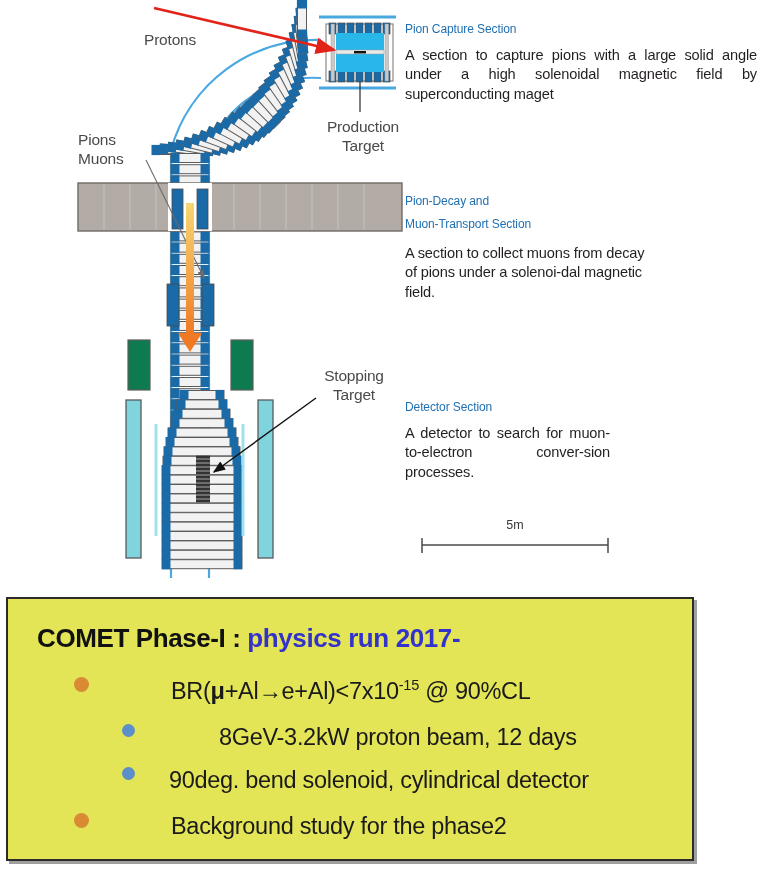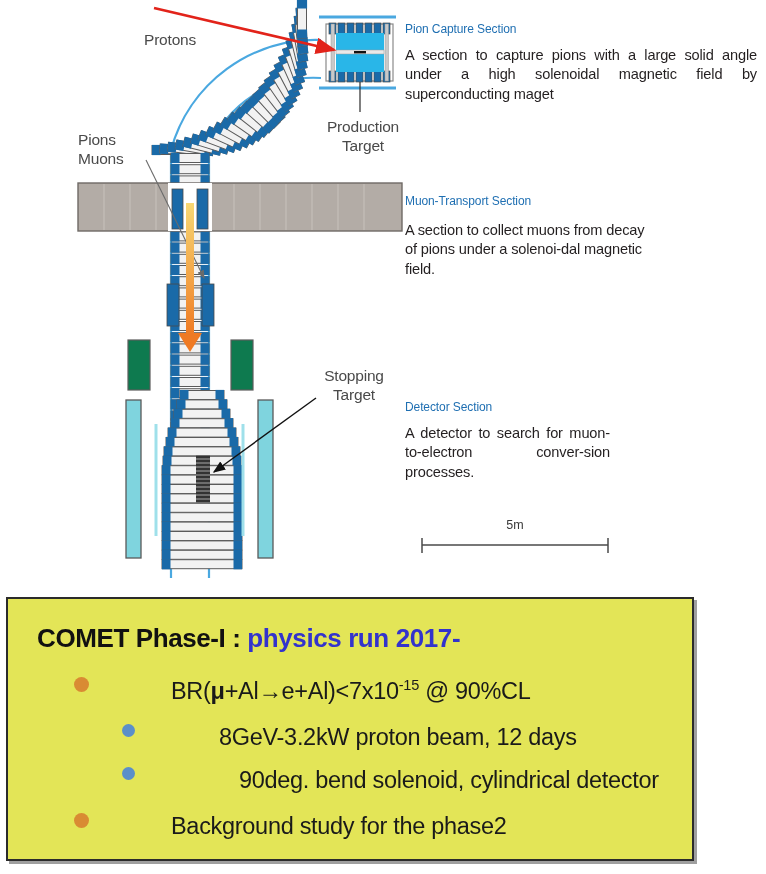--- a/index.html
+++ b/index.html
@@ -72,21 +72,21 @@
   .yb-text{
     font-size:23.5px;color:#1a1a1a;white-space:nowrap;letter-spacing:-0.3px;
   }
   .yb-text sup{font-size:0.62em;vertical-align:super;}
   .yb-text .mu{font-weight:bold;}
   #yb-r1{left:66px;top:78px;}
   #yb-r1 .yb-text{margin-left:82px;}
   #yb-r2{left:114px;top:125px;}
   #yb-r2 .yb-text{margin-left:84px;}
   #yb-r3{left:114px;top:168px;}
-  #yb-r3 .yb-text{margin-left:104px;}
+  #yb-r3 .yb-text{margin-left:34px;}
   #yb-r4{left:66px;top:214px;}
   #yb-r4 .yb-text{margin-left:82px;}
 
   
   .dlabel{
     position:absolute;color:#4a4a4a;font-size:15.5px;line-height:19px;
     letter-spacing:-0.2px;
   }
   #lbl-protons{left:128px;top:30px;}
   #lbl-pions{left:62px;top:130px;}
@@ -599,20 +599,21 @@
     </div>
   </div>
 
   <div class="sec" id="sec-capture">
     <div class="sec-title">Pion Capture Section</div>
     <div class="sec-body">A section to capture pions with a large solid angle under a high solenoidal magnetic field by superconducting maget</div>
   </div>
 
   <div class="sec" id="sec-decay">
     <div class="sec-title">
+      <span>Pion-Decay and</span>
       <span class="l2">Muon-Transport Section</span>
     </div>
     <div class="sec-body narrow">A section to collect muons from decay of pions under a solenoi-dal magnetic field.</div>
   </div>
 
   <div class="sec" id="sec-detector">
     <div class="sec-title">Detector Section</div>
     <div class="sec-body narrow2">A detector to search for muon-to-electron conver-sion processes.</div>
   </div>
 

